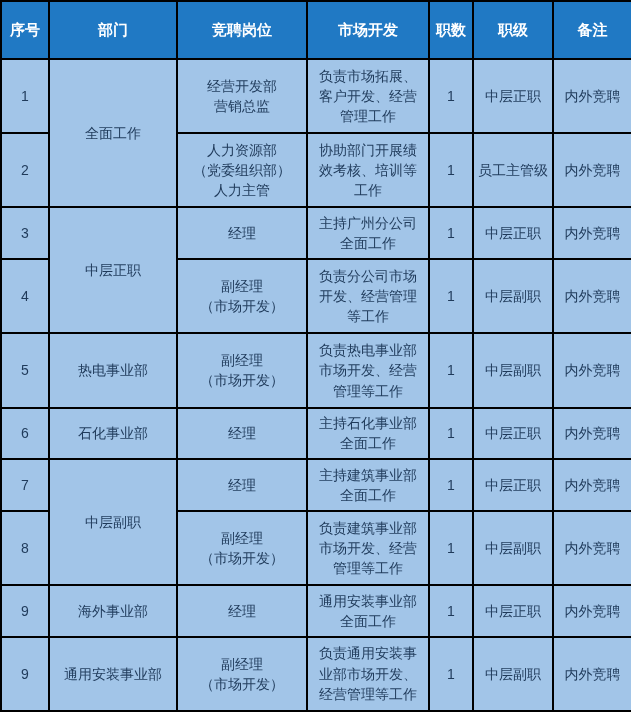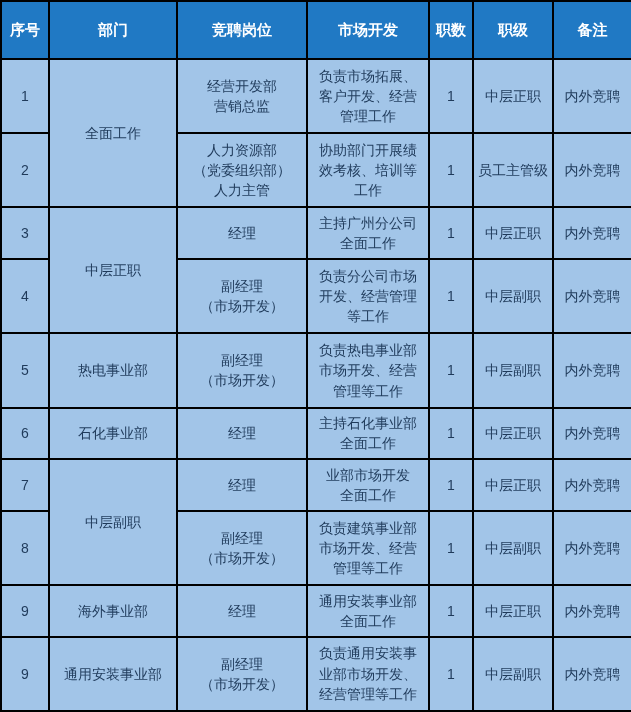--- a/index.html
+++ b/index.html
@@ -131,21 +131,21 @@
 全面工作</td>
       <td>1</td>
       <td>中层正职</td>
       <td>内外竞聘</td>
     </tr>
 
     <tr>
       <td>7</td>
       <td rowspan="2">中层副职</td>
       <td class="pre">经理</td>
-      <td class="pre">业部市场开发
+      <td class="pre">主持建筑事业部
 全面工作</td>
       <td>1</td>
       <td>中层正职</td>
       <td>内外竞聘</td>
     </tr>
 
     <tr class="inner">
       <td>8</td>
       <td class="pre">副经理
 （市场开发）</td>

